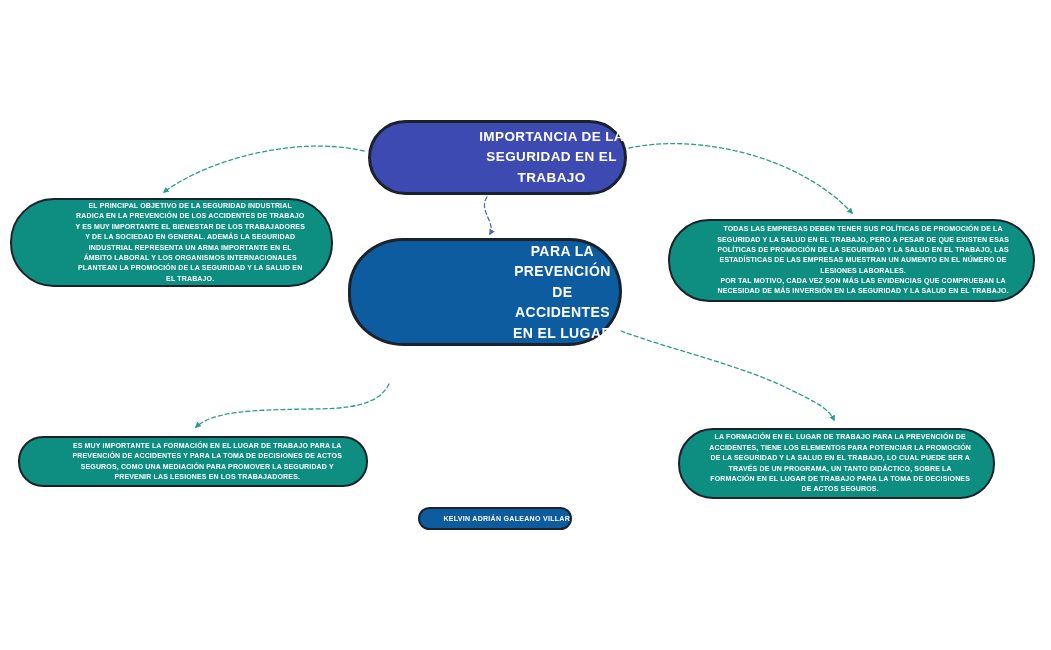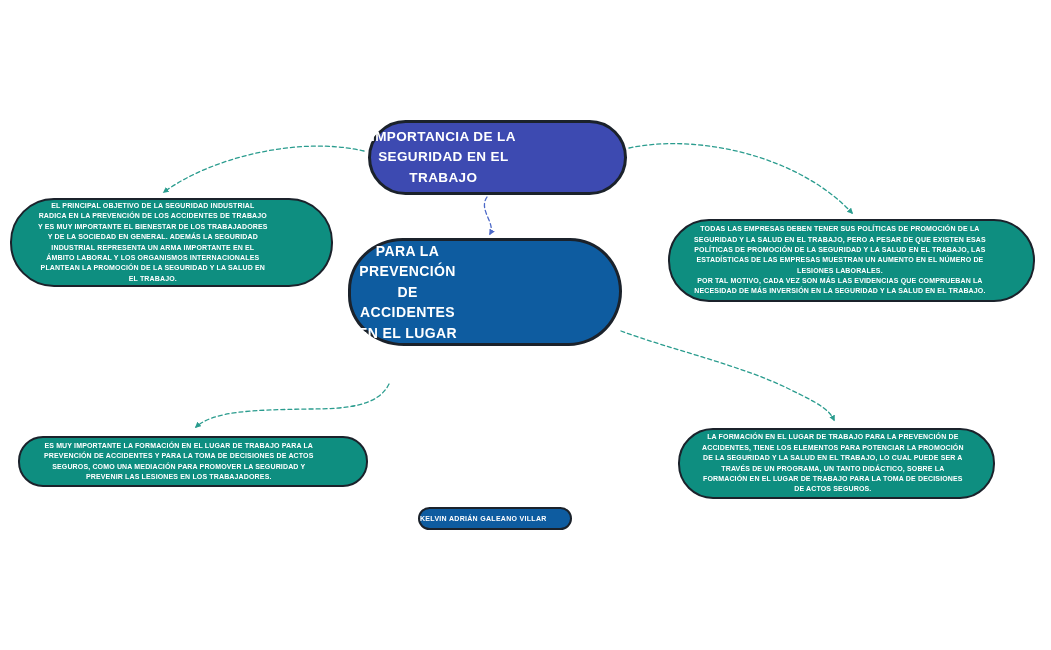--- a/index.html
+++ b/index.html
@@ -20,21 +20,21 @@
   }
   .connectors{position:absolute;left:0;top:0;width:1051px;height:650px;pointer-events:none;}
   .connectors path.link{fill:none;stroke-width:1.3;stroke-dasharray:4 3;stroke-linecap:round;}
   .connectors path.c-teal{stroke:var(--connectorTeal);}
   .connectors path.c-blue{stroke:var(--connectorBlue);}
   #arrowTeal path{fill:var(--connectorTeal);}
   #arrowBlue path{fill:var(--connectorBlue);}
 
   .node{
     position:absolute;box-sizing:border-box;
-    display:flex;align-items:center;justify-content:flex-start;
+    display:flex;align-items:center;justify-content:flex-end;
     text-align:center;color:var(--textLight);
     white-space:pre-line;
   }
   .node .label{white-space:pre-line;}
 
   .node-importance{
     left:368px;top:120px;width:259px;height:75px;
     background:var(--indigo);border:3px solid var(--stroke);border-radius:38px;
     font-size:13.5px;font-weight:800;line-height:1.5;letter-spacing:.4px;
   }

